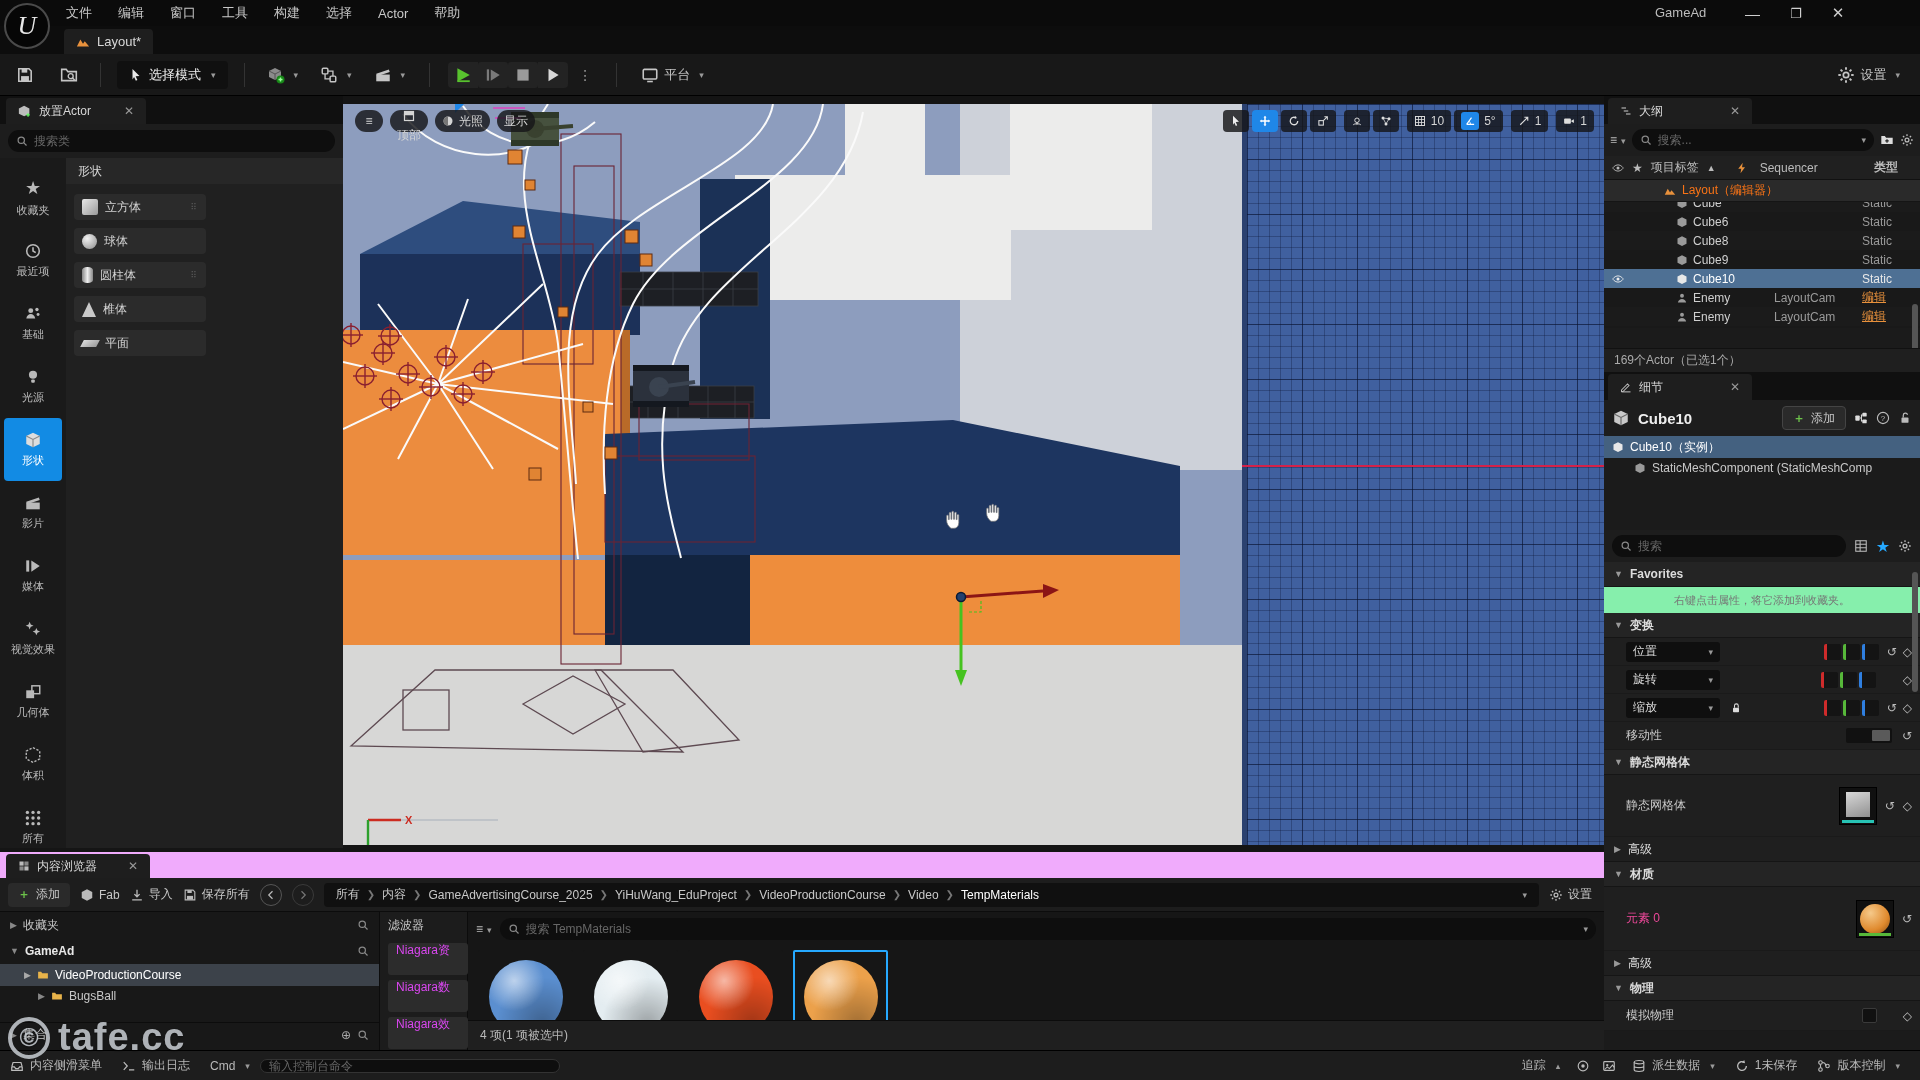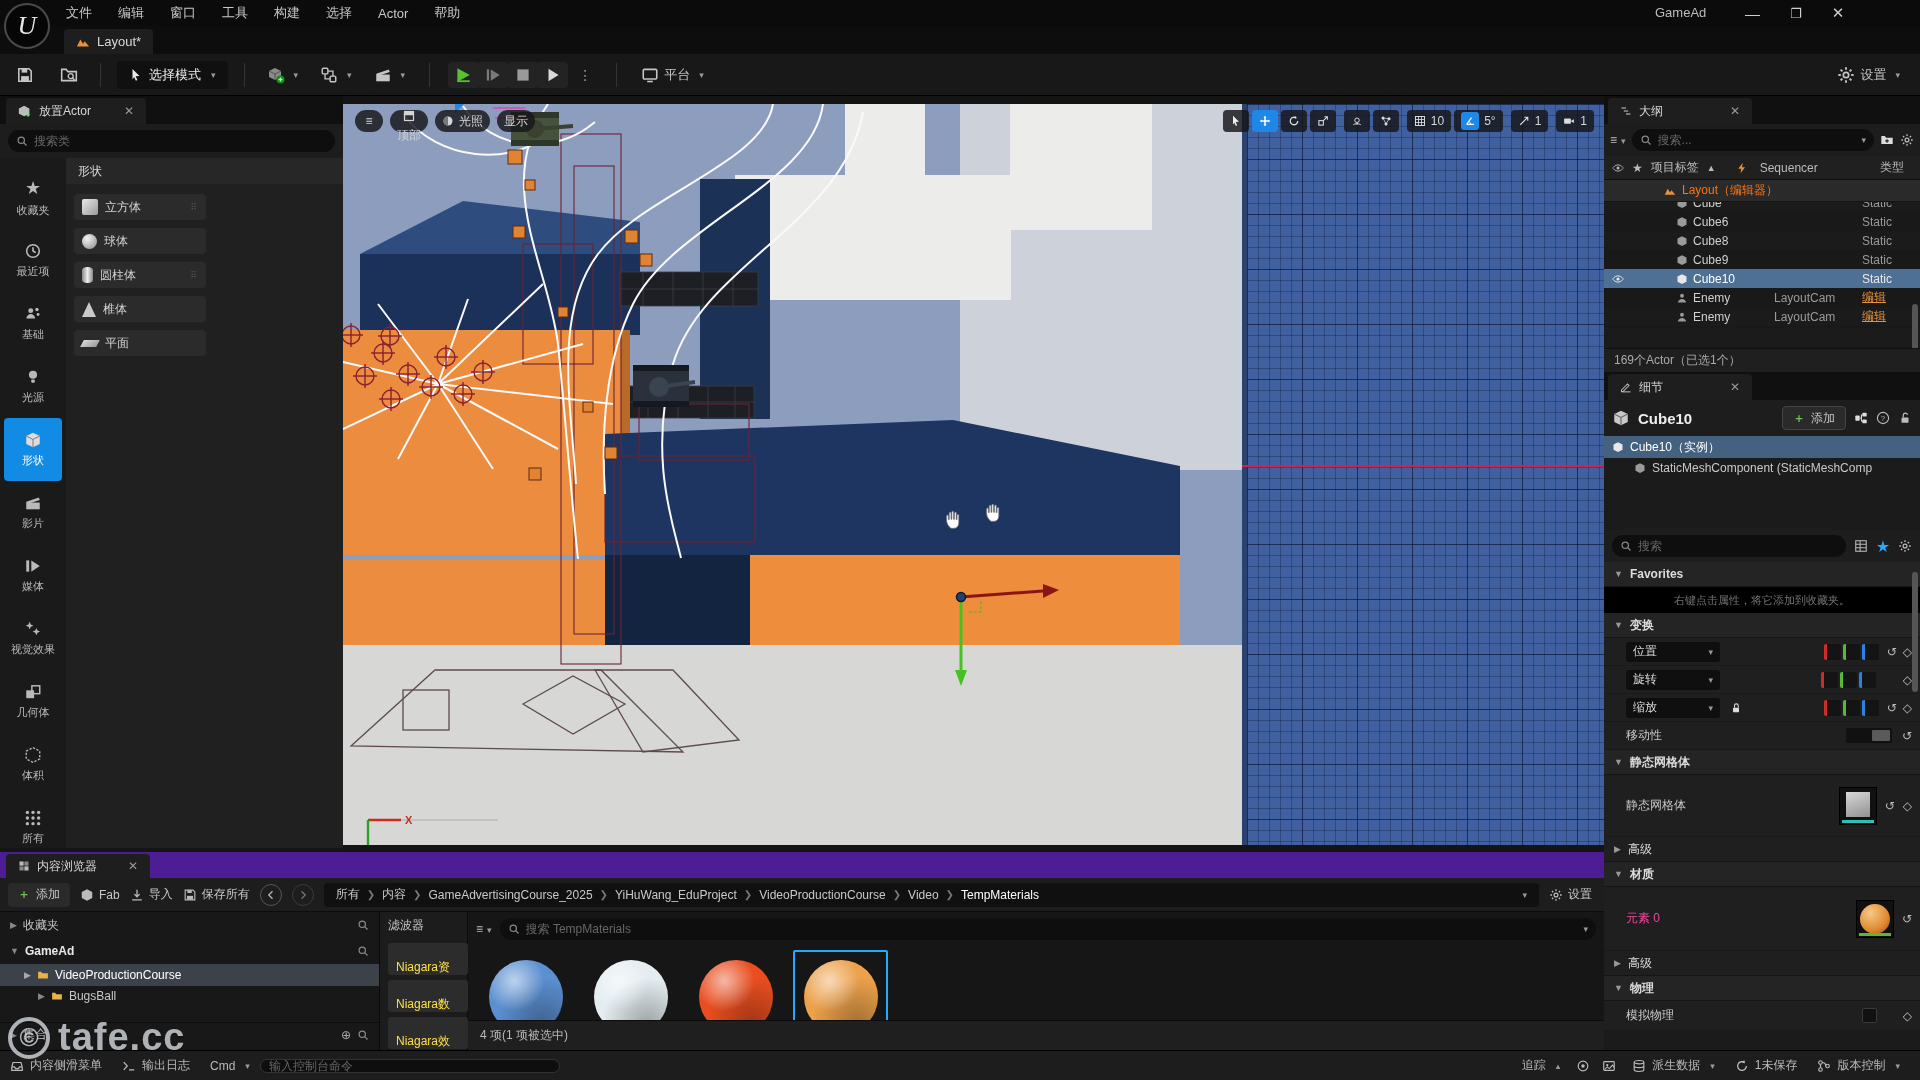--- a/index.html
+++ b/index.html
@@ -36,21 +36,21 @@
   .ol-seq { position:absolute; left:170px; color:#9a9a9a; }
   .sect-hdr { background:#242424; height:25px; display:flex; align-items:center; gap:7px; padding:0 10px; color:#dcdcdc; font-weight:bold; border-bottom:1px solid #151515; }
   .prop-row { display:flex; align-items:center; padding:0 0 0 22px; border-bottom:1px solid #1a1a1a; background:#1f1f1f; position:relative; }
   .dd-pill { background:#0f0f0f; border-radius:3px; height:20px; width:94px; display:flex; align-items:center; justify-content:space-between; padding:0 7px; color:#ddd; }
   .vfield { width:17px; height:16px; background:#141414; border-radius:2px; border-left:3px solid; margin-right:2px; }
   .iconbtn { color:#bdbdbd; display:flex; align-items:center; justify-content:center; }
   .thumb { width:38px; height:38px; background:#101010; border:1px solid #000; position:relative; }
   .thumb .ul { position:absolute; left:2px; right:2px; bottom:1px; height:3px; }
   .crumb { color:#c9c9c9; white-space:nowrap; }
   .crumb-sep { color:#777; font-size:10px; margin:0 7px; }
-  .niag { background:#2c2c2c; color:#fde047; border-radius:3px; height:21px; display:flex; align-items:flex-start; padding:16px 8px; width:80px; margin:5px 0 0 8px; overflow:hidden; white-space:nowrap; }
+  .niag { background:#2c2c2c; color:#d946ef; border-radius:3px; height:21px; display:flex; align-items:flex-end; padding:16px 8px; width:80px; margin:5px 0 0 8px; overflow:hidden; white-space:nowrap; }
   .tile { width:95px; height:110px; background:#161616; border:2px solid transparent; border-radius:2px; position:relative; }
   .tile.sel { border-color:#26a9ff; }
   .sphere { position:absolute; left:9px; top:8px; width:74px; height:74px; border-radius:50%; }
   .sphere::after { content:''; position:absolute; inset:0; border-radius:50%;
     background:radial-gradient(circle at 34% 28%, rgba(255,255,255,.6), rgba(255,255,255,0) 42%),
                radial-gradient(circle at 72% 85%, rgba(0,0,0,.3), rgba(0,0,0,0) 55%); }
   .sb-item { display:flex; align-items:center; gap:6px; color:#b9b9b9; padding:0 10px; height:100%; }
   .watermark { display:flex; align-items:center; gap:8px; color:#c3c8cd; opacity:.88; text-shadow:0 1px 2px rgba(0,0,0,.5); }
   .wm-circle { width:42px; height:42px; border:4px solid #c3c8cd; border-radius:50%; display:flex; align-items:center; justify-content:center; font-size:26px; font-weight:bold; }
   .wm-text { font-size:38px; font-weight:bold; letter-spacing:1px; }
@@ -623,21 +623,21 @@
         <path d="M1 8s2.7-4.2 7-4.2S15 8 15 8s-2.7 4.2-7 4.2S1 8 1 8z" fill="none" stroke="#bbb" stroke-width="1.2"></path>
         <circle cx="8" cy="8" r="2" fill="#bbb"></circle>
       </svg>
     <span>★</span>
     <span>项目标签</span>
       <span style="font-size:9px;">▲</span>
     <svg class="i12" viewBox="0 0 16 16" style="margin-left:12px;">
         <path d="M9 1 3 9h4l-1 6 6-8H8z" fill="#e8913c"></path>
       </svg>
     <span style="margin-left:4px;">Sequencer</span>
-    <span style="margin-left:auto;margin-right:8px;">类型</span>
+    <span style="margin-left:auto;margin-right:14px;font-weight:bold;">类型</span>
   </div>
   <div class="flex" style="height:22px;background:#2a2a2a;gap:6px;padding-left:60px;border-bottom:1px solid #151515;">
     <svg class="i12" viewBox="0 0 16 16">
         <path d="M1 13 5 5l3 5 2-3 5 6z" fill="#e8913c"></path>
       </svg>
     <span style="color:#f97316;">Layout（编辑器）</span>
   </div>
   <div style="height:126px;overflow:hidden;background:#191919;">
     <div class="ol-row" style="margin-top:-9px;background:#1b1b1b;">
       <svg class="i12" viewBox="0 0 16 16">
@@ -786,21 +786,21 @@
             <line x1="12.6" y1="3.4" x2="11.2" y2="4.8"></line>
             <line x1="3.4" y1="12.6" x2="4.8" y2="11.2"></line>
           </g>
         </svg>
       </span>
   </div>
   <div class="sect-hdr">
       <span style="font-size:9px;color:#999;">▼</span>
       <span>Favorites</span>
     </div>
-  <div style="height:26px;display:flex;align-items:center;justify-content:center;color:#757575;font-size:11px;background:#000000;">
+  <div style="height:26px;display:flex;align-items:center;justify-content:center;color:#757575;font-size:11px;background:#86efac;">
       <span>右键点击属性，将它添加到收藏夹。</span>
     </div>
   <div class="sect-hdr">
       <span style="font-size:9px;color:#999;">▼</span>
       <span>变换</span>
     </div>
   <div class="prop-row" style="height:28px;">
     <div class="dd-pill">
         <span>位置</span>
         <span class="chev">▾</span>
@@ -903,21 +903,21 @@
     <span style="color:#c9c9c9;">模拟物理</span>
     <div class="flex" style="margin-left:auto;margin-right:8px;gap:26px;">
       <div style="width:15px;height:15px;background:#111;border:1px solid #3a3a3a;border-radius:2px;"></div>
       <span style="color:#bbb;">◇</span>
     </div>
   </div>
   <div class="abs" style="right:2px;top:200px;width:6px;height:120px;background:#555;border-radius:3px;"></div>
 </div>
 
 <div class="abs" style="left:0;top:852px;width:1604px;height:198px;background:#161616;">
-  <div class="flex" style="height:26px;background:#4c1d95;">
+  <div class="flex" style="height:26px;background:#f0abfc;">
     <div class="tab" style="height:24px;margin-top:2px;margin-left:6px;">
       <svg class="i12" viewBox="0 0 16 16">
           <rect x="2" y="2" width="5.5" height="5.5" fill="#bbb"></rect>
           <rect x="8.5" y="2" width="5.5" height="5.5" fill="#888"></rect>
           <rect x="2" y="8.5" width="5.5" height="5.5" fill="#888"></rect>
           <rect x="8.5" y="8.5" width="5.5" height="5.5" fill="#bbb"></rect>
         </svg>
       <span>内容浏览器</span>
       <span style="color:#999;margin-left:24px;">✕</span>
     </div>

